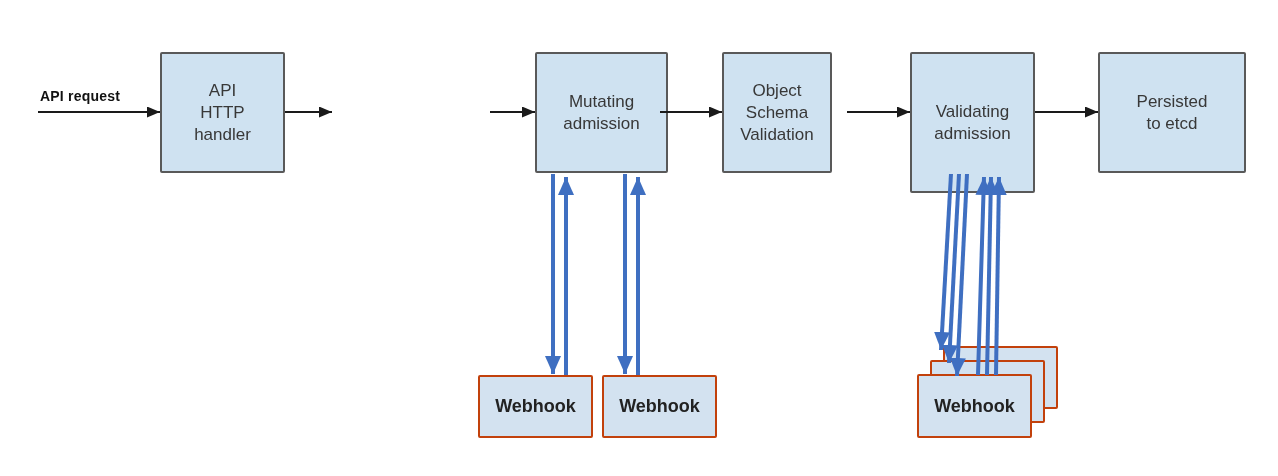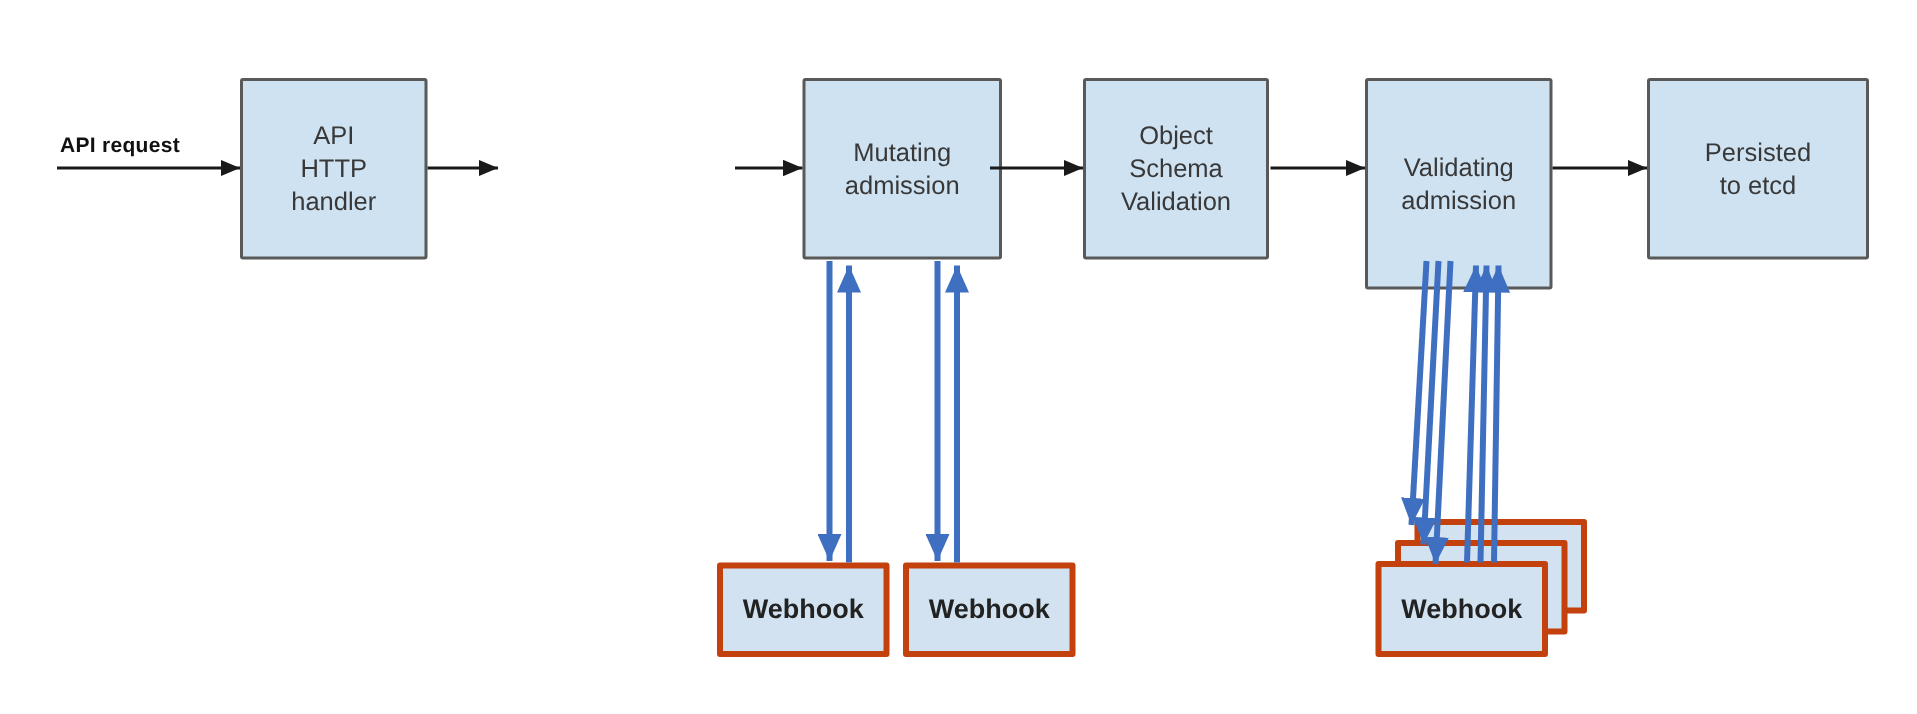--- a/index.html
+++ b/index.html
@@ -25,37 +25,37 @@
   .node .lbl {
     white-space: pre-line;
     font-size: 17px;
     line-height: 22px;
     color: #383838;
   }
   .webhook {
     position: absolute;
     box-sizing: border-box;
     background: #d3e2f0;
-    border: 4px solid #c2410c;
+    border: 2px solid #c2410c;
     border-radius: 2px;
     display: flex;
     align-items: center;
     justify-content: center;
     text-align: center;
   }
   .webhook .lbl {
     font-size: 18px;
     font-weight: 700;
     color: #222222;
   }
   
   #n-api      { left: 160px;  top: 52px; width: 125px; height: 121px; }
   #n-auth     { left: 332px;  top: 52px; width: 158px; height: 121px; }
   #n-mutating { left: 535px;  top: 52px; width: 133px; height: 121px; }
-  #n-schema   { left: 722px;  top: 52px; width: 124px; height: 121px; }
+  #n-schema   { left: 722px;  top: 52px; width: 110px; height: 121px; }
   #n-validating { left: 910px; top: 52px; width: 125px; height: 141px; }
   #n-etcd     { left: 1098px; top: 52px; width: 148px; height: 121px; }
   
   #wh-m1 { left: 478px; top: 375px; width: 115px; height: 63px; }
   #wh-m2 { left: 602px; top: 375px; width: 115px; height: 63px; }
   #wh-v-back   { left: 943px; top: 346px; width: 115px; height: 63px; }
   #wh-v-middle { left: 930px; top: 360px; width: 115px; height: 63px; }
   #wh-v-front  { left: 917px; top: 374px; width: 115px; height: 64px; }
   #api-request-label {
     position: absolute;

